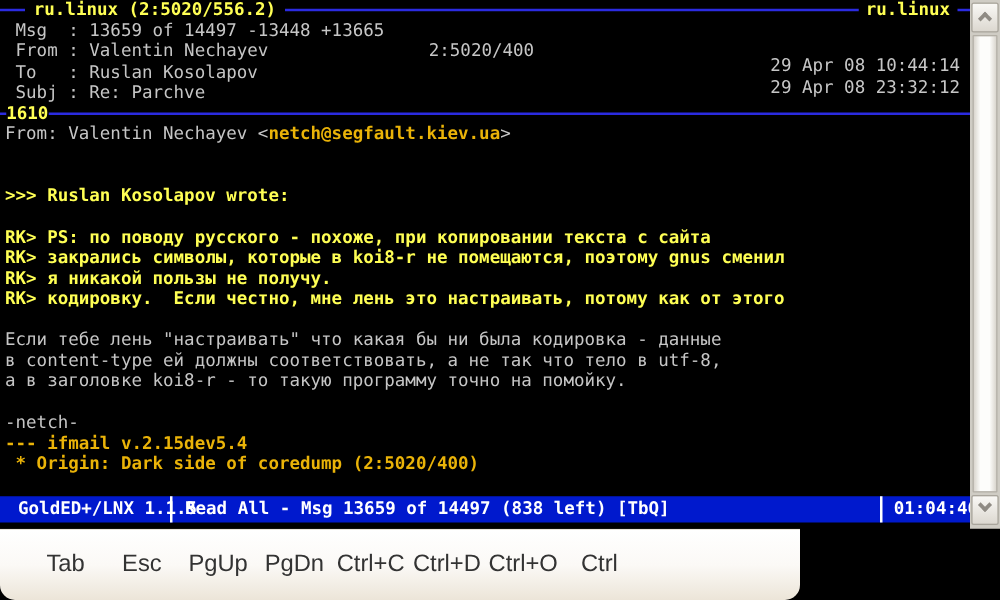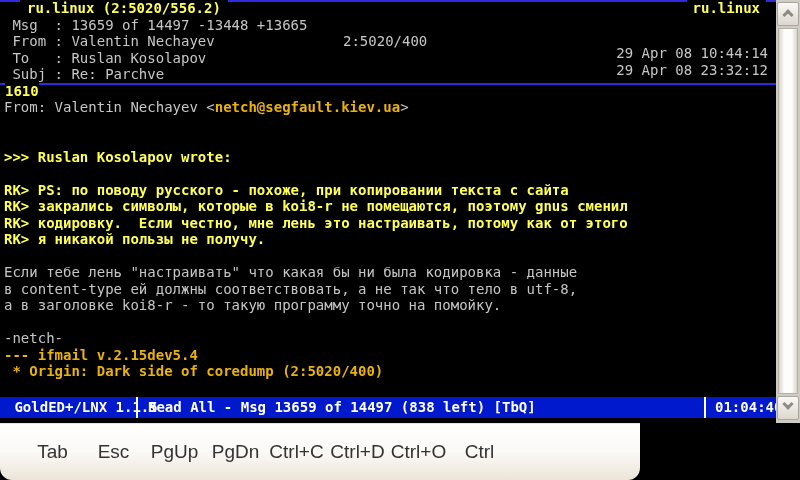--- a/index.html
+++ b/index.html
@@ -12,21 +12,21 @@
     background:#000; color:#c6c6c6;
     font-size:14px; line-height:16.5px;
   }
   .row { height:16.5px; white-space:pre; padding-left:4px; position:relative; overflow:visible; }
   .row.noPad { padding-left:0; }
   .grey   { color:#c6c6c6; }
   .whiteb { color:#eab308; font-weight:bold; }
   .yellowb{ color:#ffff54; font-weight:bold; }
 
   
-  .frame { display:flex; }
+  .frame { display:flex; align-items:center; }
   .hl { height:2px; background:#2b2be0; }
   .hl.l20 { width:20px; } .hl.l5 { width:5px; } .hl.r10 { width:10px; }
   .hl.grow { flex:1 1 auto; }
   .frame .ttl { margin:0 7px; }
   .frame .ttl-r { margin:0 6px; }
 
   .addr { position:absolute; left:343px; top:0; }
   .right-date { position:absolute; right:8px; top:12px; }
 
   
@@ -109,22 +109,22 @@
 
   <div class="row"></div>
   <div class="row"></div>
 
   <div class="row yellowb">&gt;&gt;&gt; Ruslan Kosolapov wrote:</div>
 
   <div class="row"></div>
 
   <div class="row yellowb">RK&gt; PS: по поводу русского - похоже, при копировании текста с сайта</div>
   <div class="row yellowb">RK&gt; закрались символы, которые в koi8-r не помещаются, поэтому gnus сменил</div>
+  <div class="row yellowb">RK&gt; я никакой пользы не получу.</div>
   <div class="row yellowb">RK&gt; кодировку.  Если честно, мне лень это настраивать, потому как от этого</div>
-  <div class="row yellowb">RK&gt; я никакой пользы не получу.</div>
 
   <div class="row"></div>
 
   <div class="row grey">Если тебе лень "настраивать" что какая бы ни была кодировка - данные</div>
   <div class="row grey">в content-type ей должны соответствовать, а не так что тело в utf-8,</div>
   <div class="row grey">а в заголовке koi8-r - то такую программу точно на помойку.</div>
 
   <div class="row"></div>
 
   <div class="row grey">-netch-</div>

